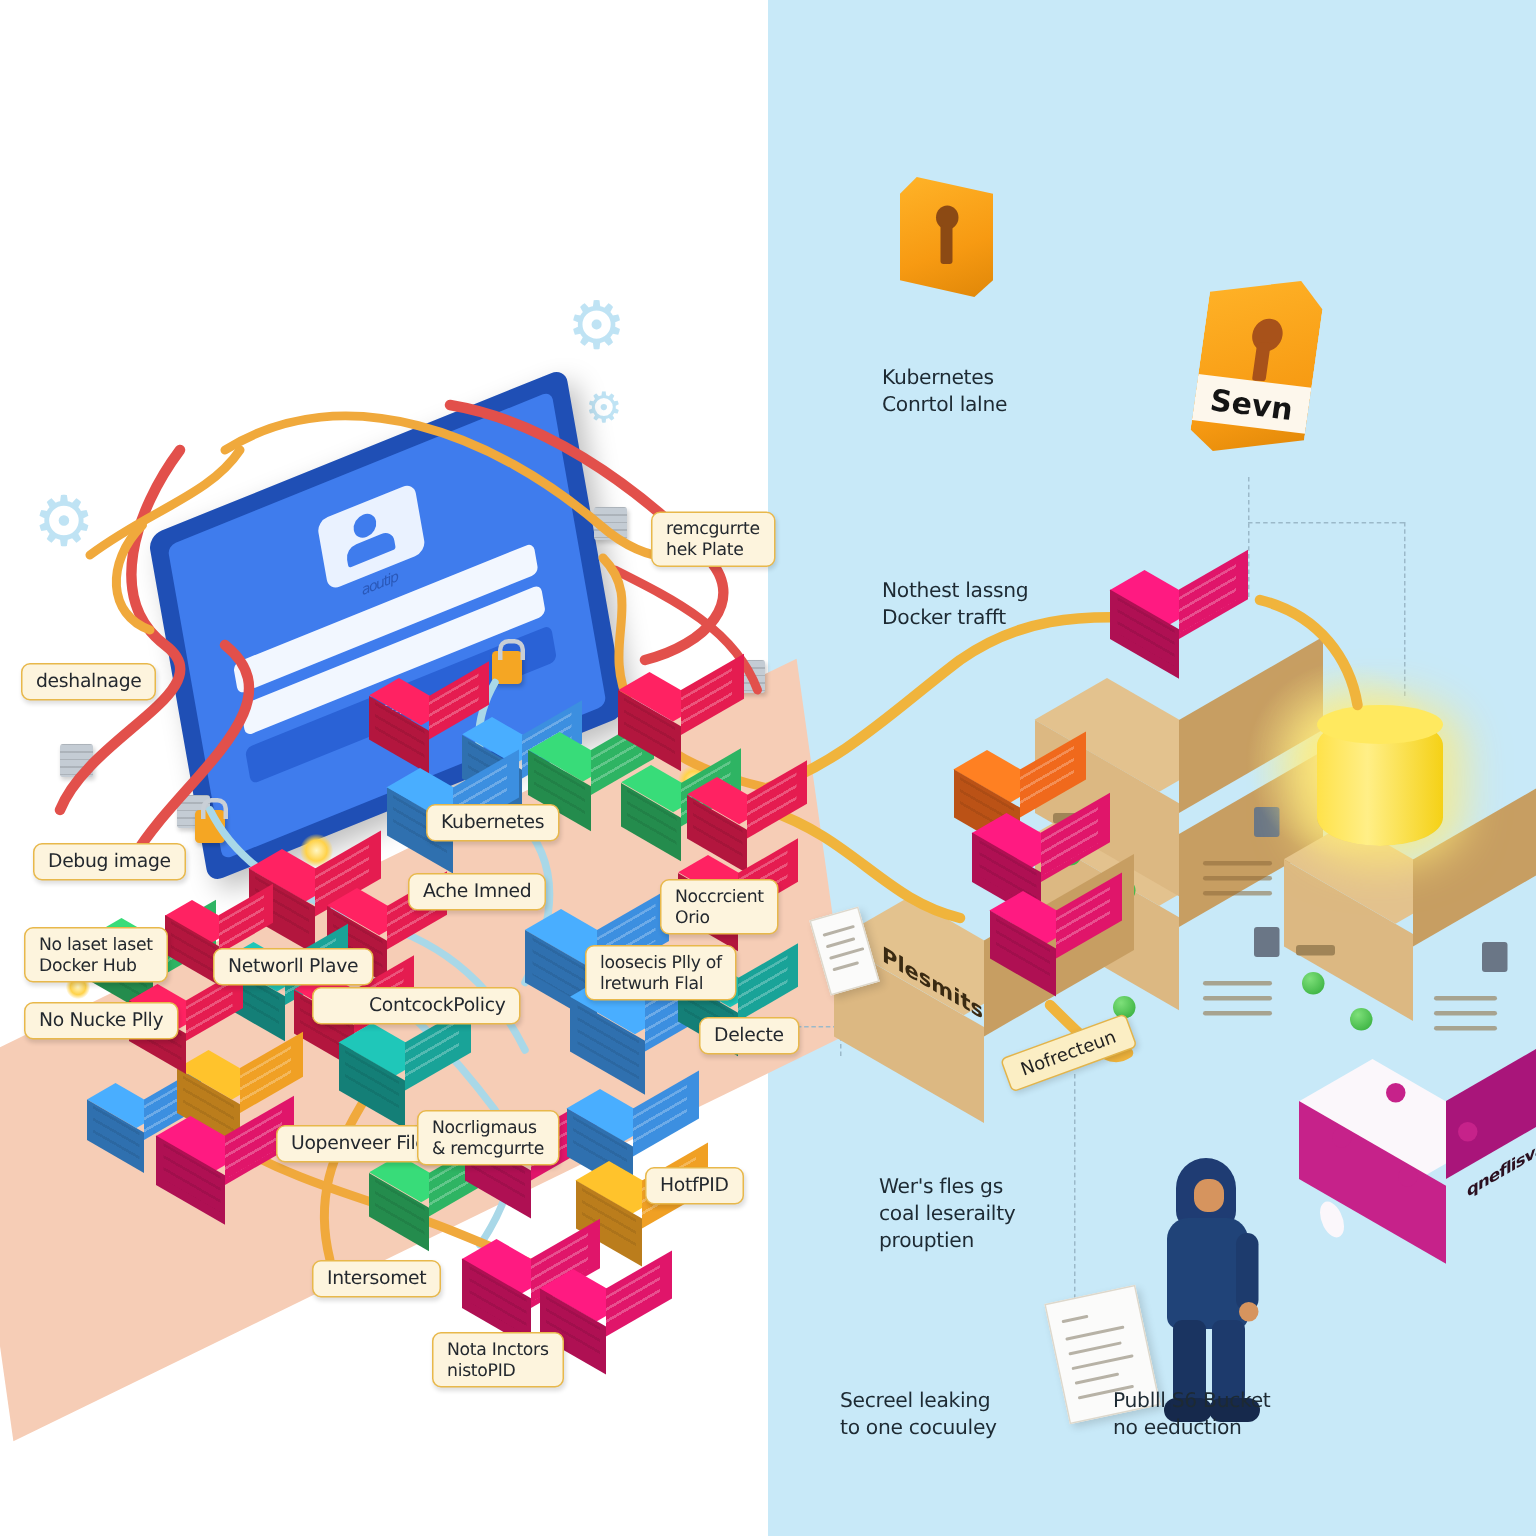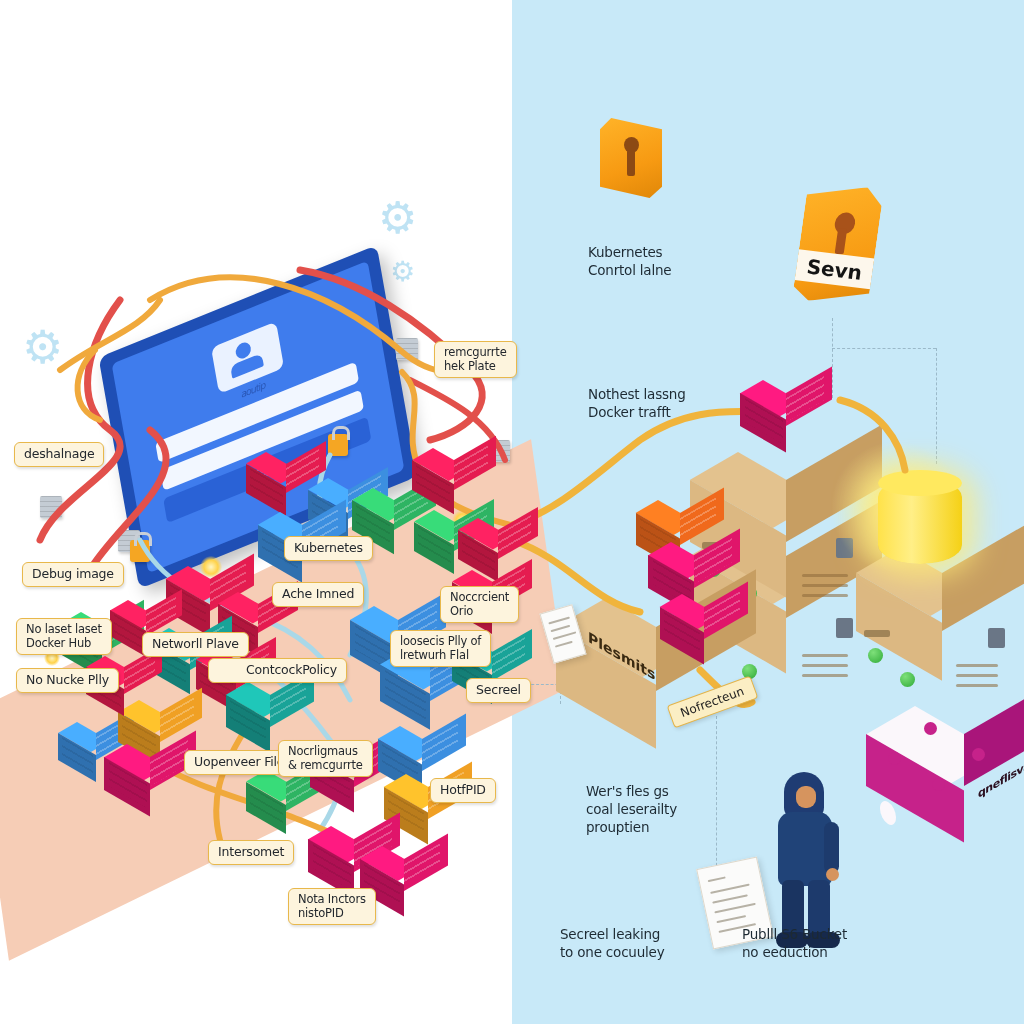--- a/index.html
+++ b/index.html
@@ -456,21 +456,21 @@
       <div class="pill small" style="left: 16px; top: 618px;">No laset laset
 Docker Hub</div>
       <div class="pill" style="left: 272px; top: 582px;">Ache Imned</div>
       <div class="pill small" style="left: 440px; top: 586px;">Noccrcient
 Orio</div>
       <div class="pill" style="left: 142px; top: 632px;">Networll Plave</div>
       <div class="pill" style="left: 16px; top: 668px;">No Nucke Plly</div>
       <div class="pill" style="left: 208px; top: 658px; padding-left: 37px;">ContcockPolicy</div>
       <div class="pill small" style="left: 390px; top: 630px;">loosecis Plly of
 lretwurh Flal</div>
-      <div class="pill" style="left: 466px; top: 678px;">Secreel</div>
+      <div class="pill" style="left: 466px; top: 678px;">Delecte</div>
       <div class="pill" style="left: 184px; top: 750px;">Uopenveer Files</div>
       <div class="pill small" style="left: 278px; top: 740px;">Nocrligmaus
 &amp; remcgurrte</div>
       <div class="pill" style="left: 430px; top: 778px;">HotfPID</div>
       <div class="pill" style="left: 208px; top: 840px;">Intersomet</div>
       <div class="pill small" style="left: 288px; top: 888px;">Nota Inctors
 nistoPID</div>
     </div>
 
   <div class="dashed" style="left:832px; top:318px; height:80px;"></div>

